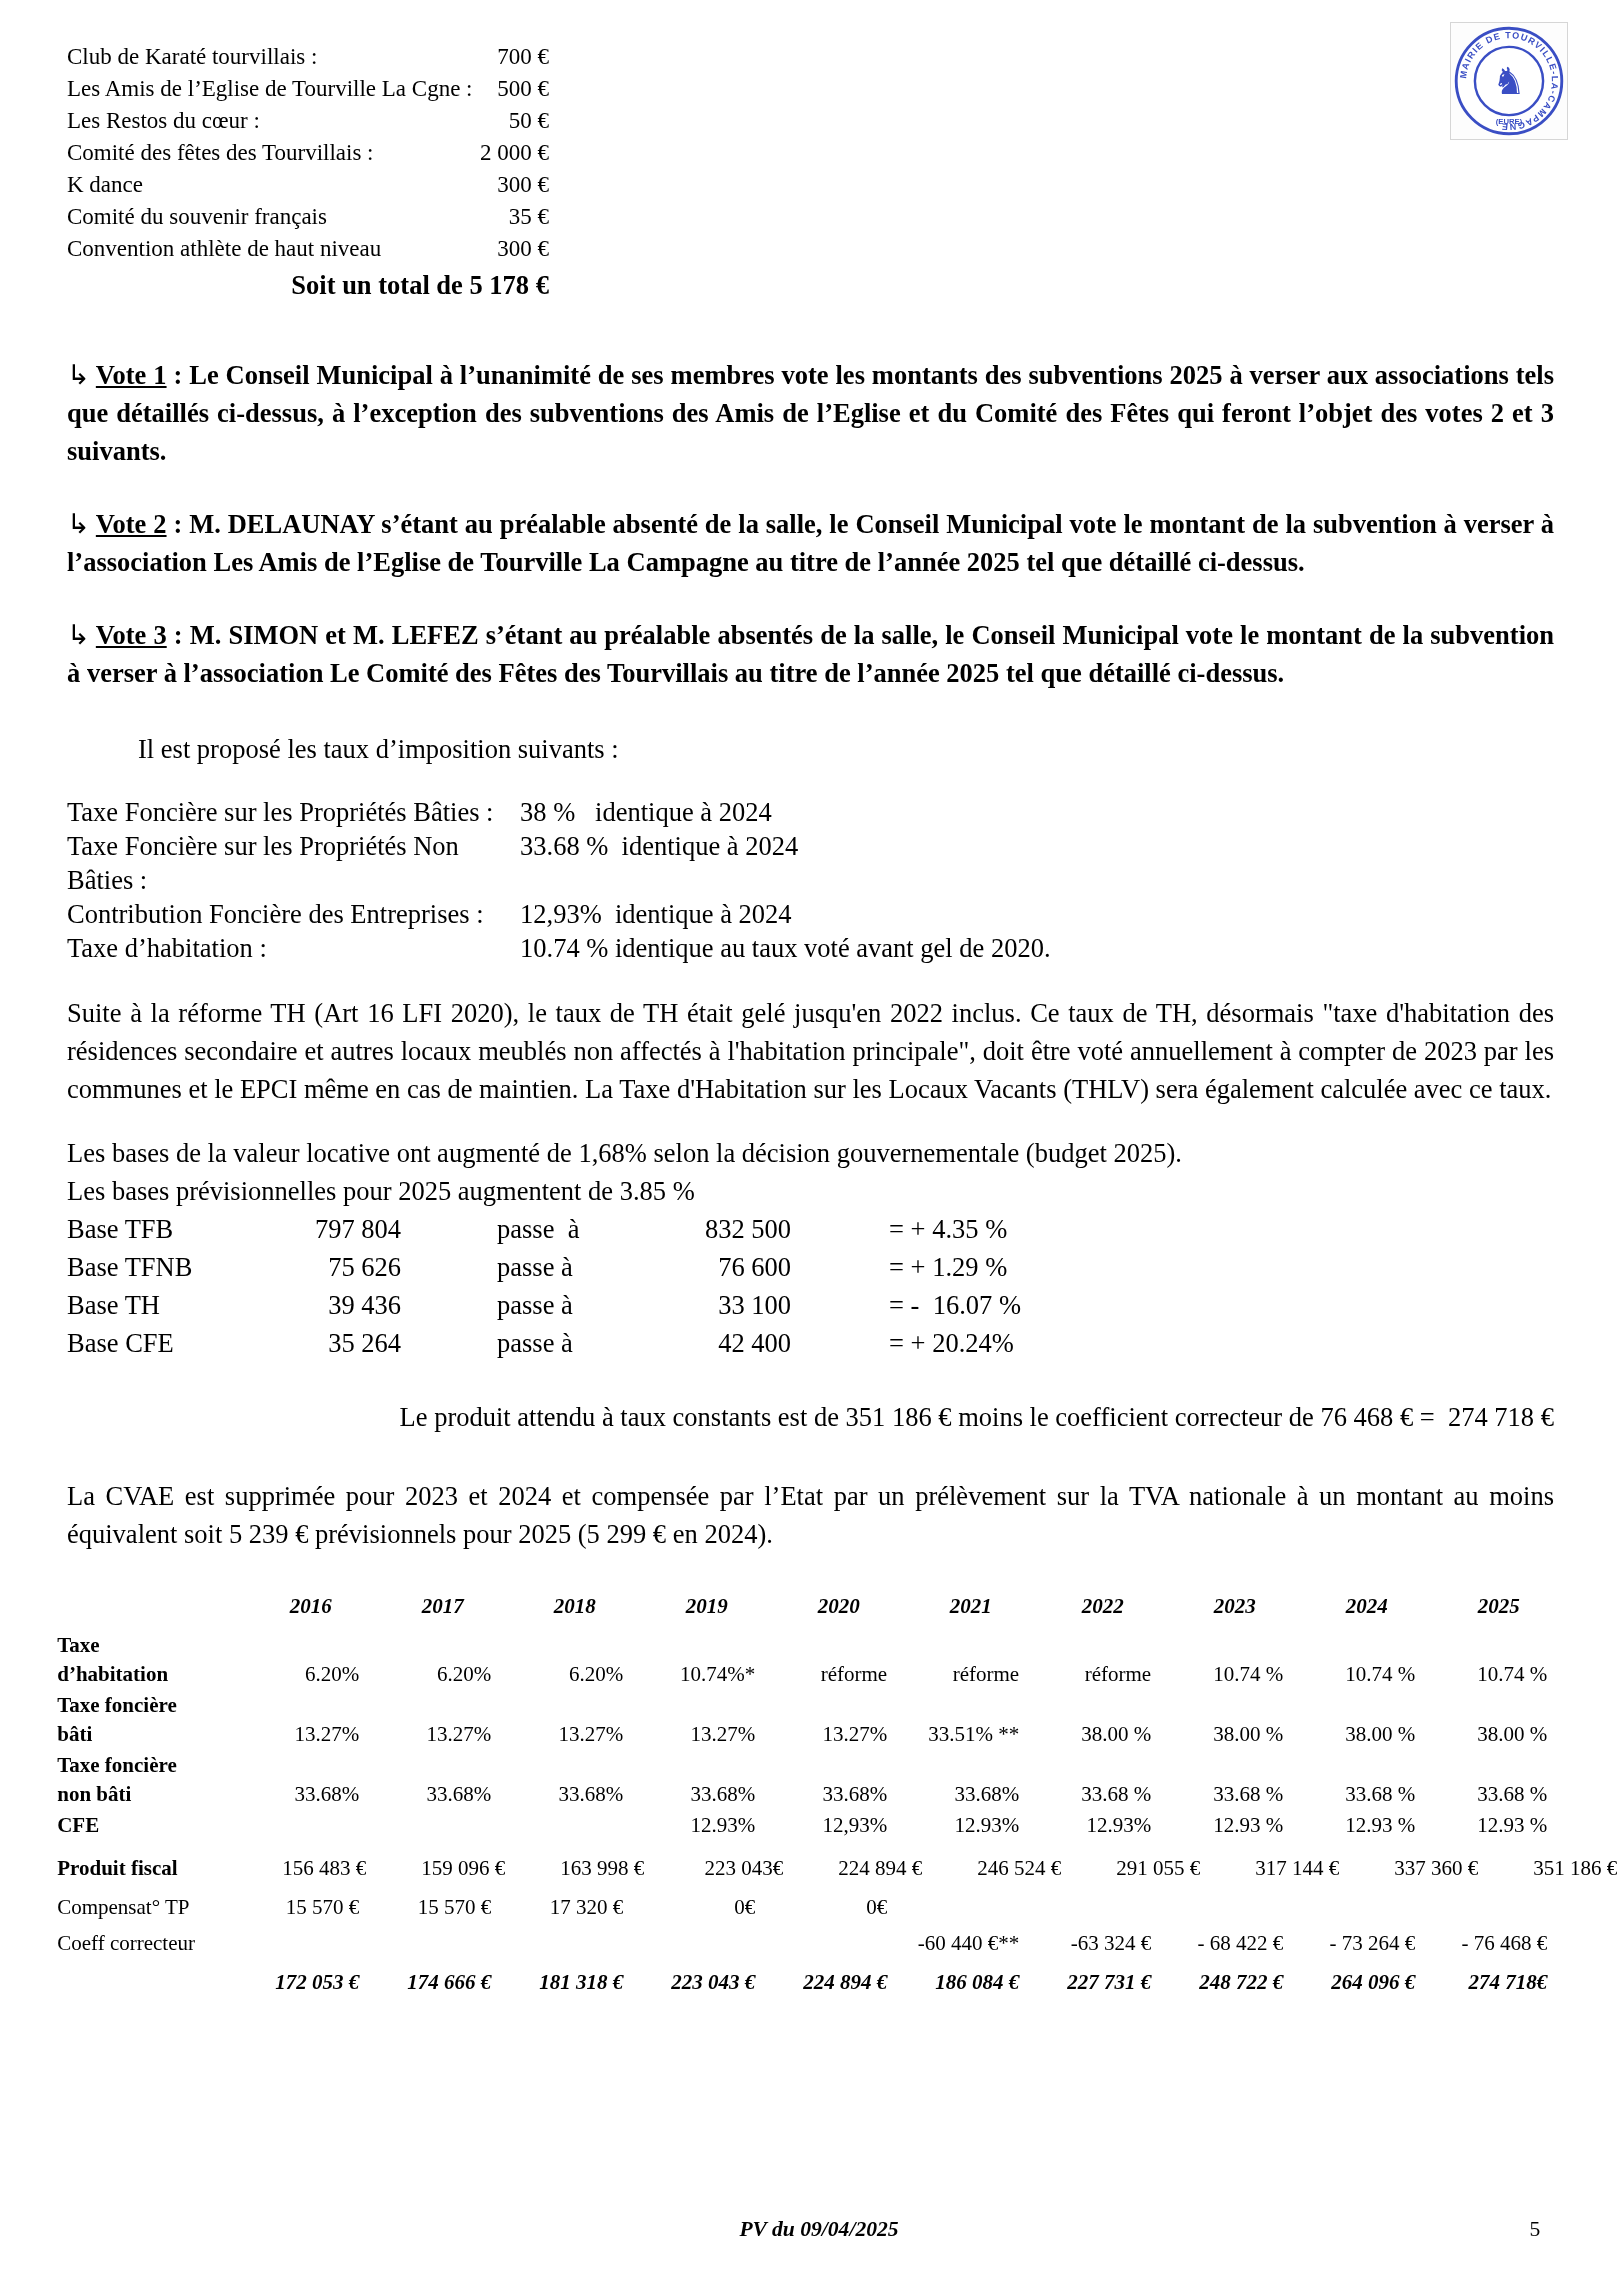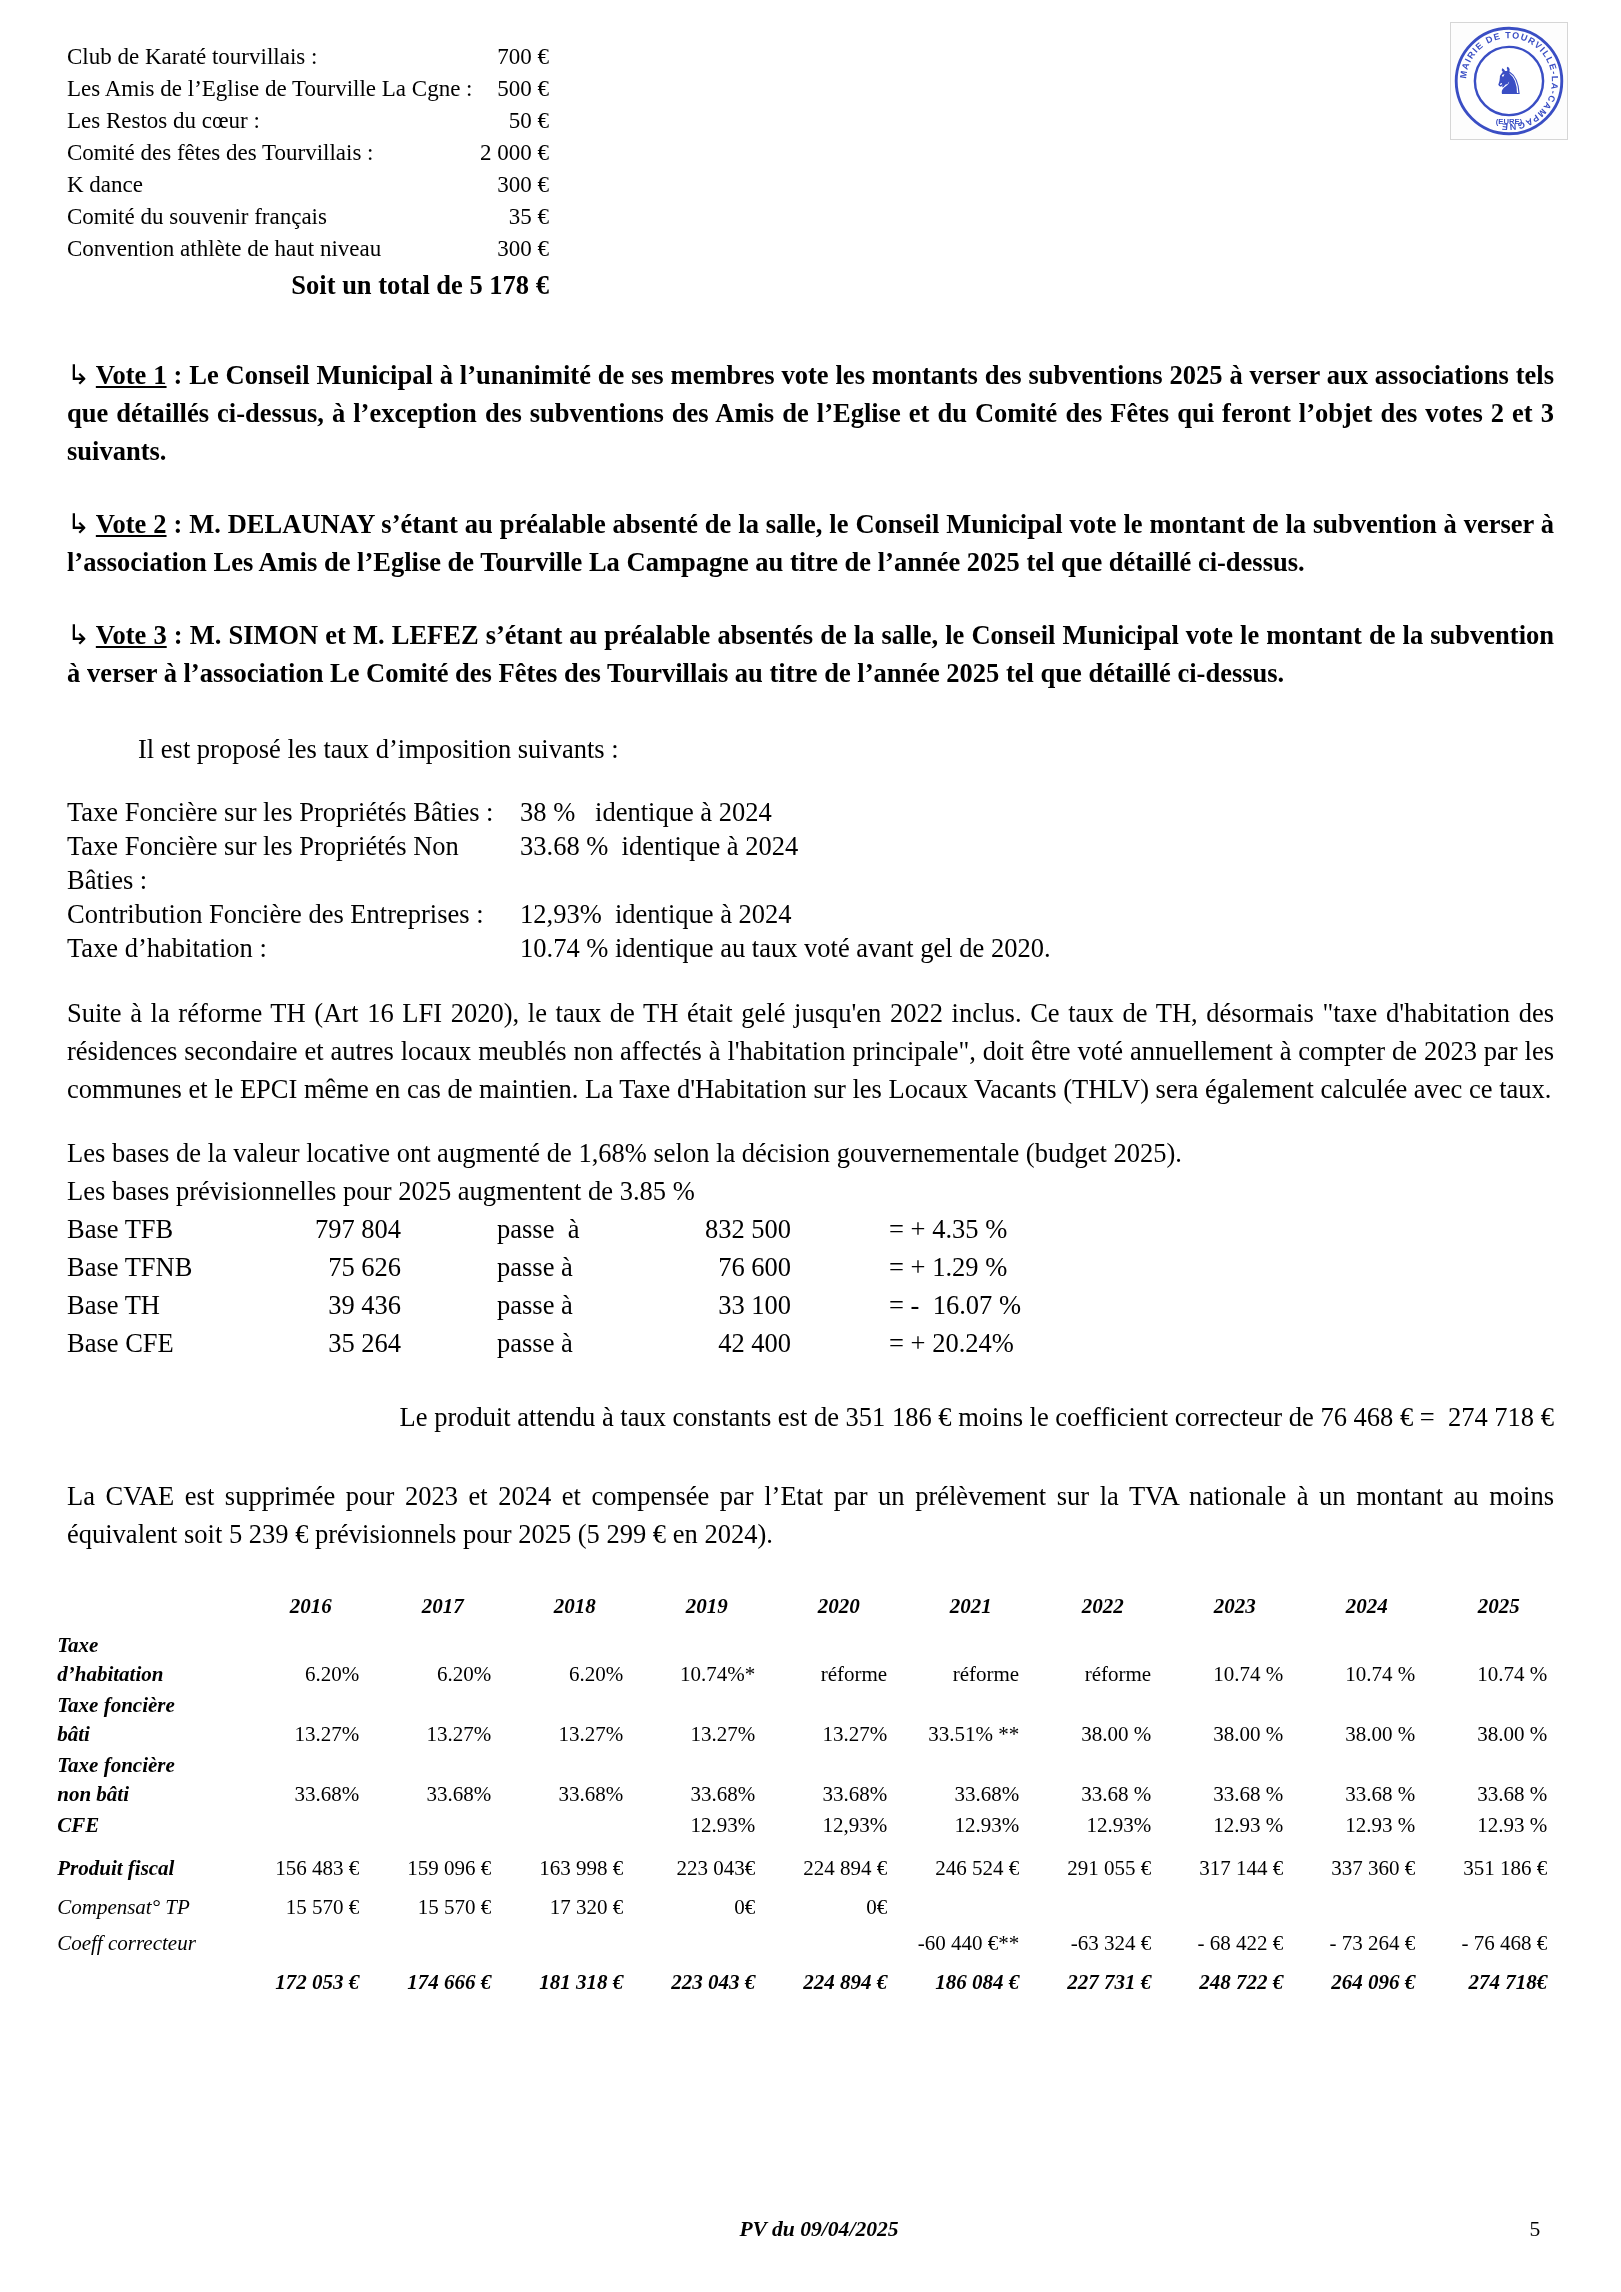--- a/index.html
+++ b/index.html
@@ -37,27 +37,27 @@
   .base-passe{margin-left:96px;flex:0 0 147px;}
   .base-new{flex:0 0 147px;text-align:right;}
   .base-delta{margin-left:98px;}
 
   .produit{margin-top:39px;font-size:26.5px;line-height:33px;white-space:pre;text-align:right;}
   .cvae{margin-top:43px;font-size:26.5px;line-height:38px;text-align:justify;}
 
   
   .tax-table{margin:39px 0 0 -9.8px;font-size:21px;}
   .t-row{display:flex;align-items:flex-end;line-height:29px;margin-top:2px;}
-  .t-label{flex:0 0 142px;font-style:italic;font-weight:bold;}
+  .t-label{flex:0 0 142px;font-weight:bold;}
   .t-cell{flex:0 0 132px;text-align:right;white-space:pre;}
   .t-cell.c0{flex:0 0 160px;}
   .t-head .t-cell{font-weight:bold;font-style:italic;padding-right:27.4px;box-sizing:border-box;}
   .t-head{margin-bottom:9.8px;}
   .r5 .t-label,.r6 .t-label{font-weight:normal;}
-  .r4{margin-top:13.7px;}
+  .r4{margin-top:13.7px;gap:7px;}
   .r5{margin-top:9.8px;}
   .r6{margin-top:7.8px;}
   .r7{margin-top:9.8px;}
   .r7 .t-cell{font-weight:bold;font-style:italic;}
 
   
   .footer{position:absolute;left:67px;right:67px;top:2217px;font-size:21.6px;}
   .pv{position:absolute;left:17px;right:0;text-align:center;font-weight:bold;font-style:italic;}
   .pagenum{position:absolute;right:13.7px;top:0;}
 

